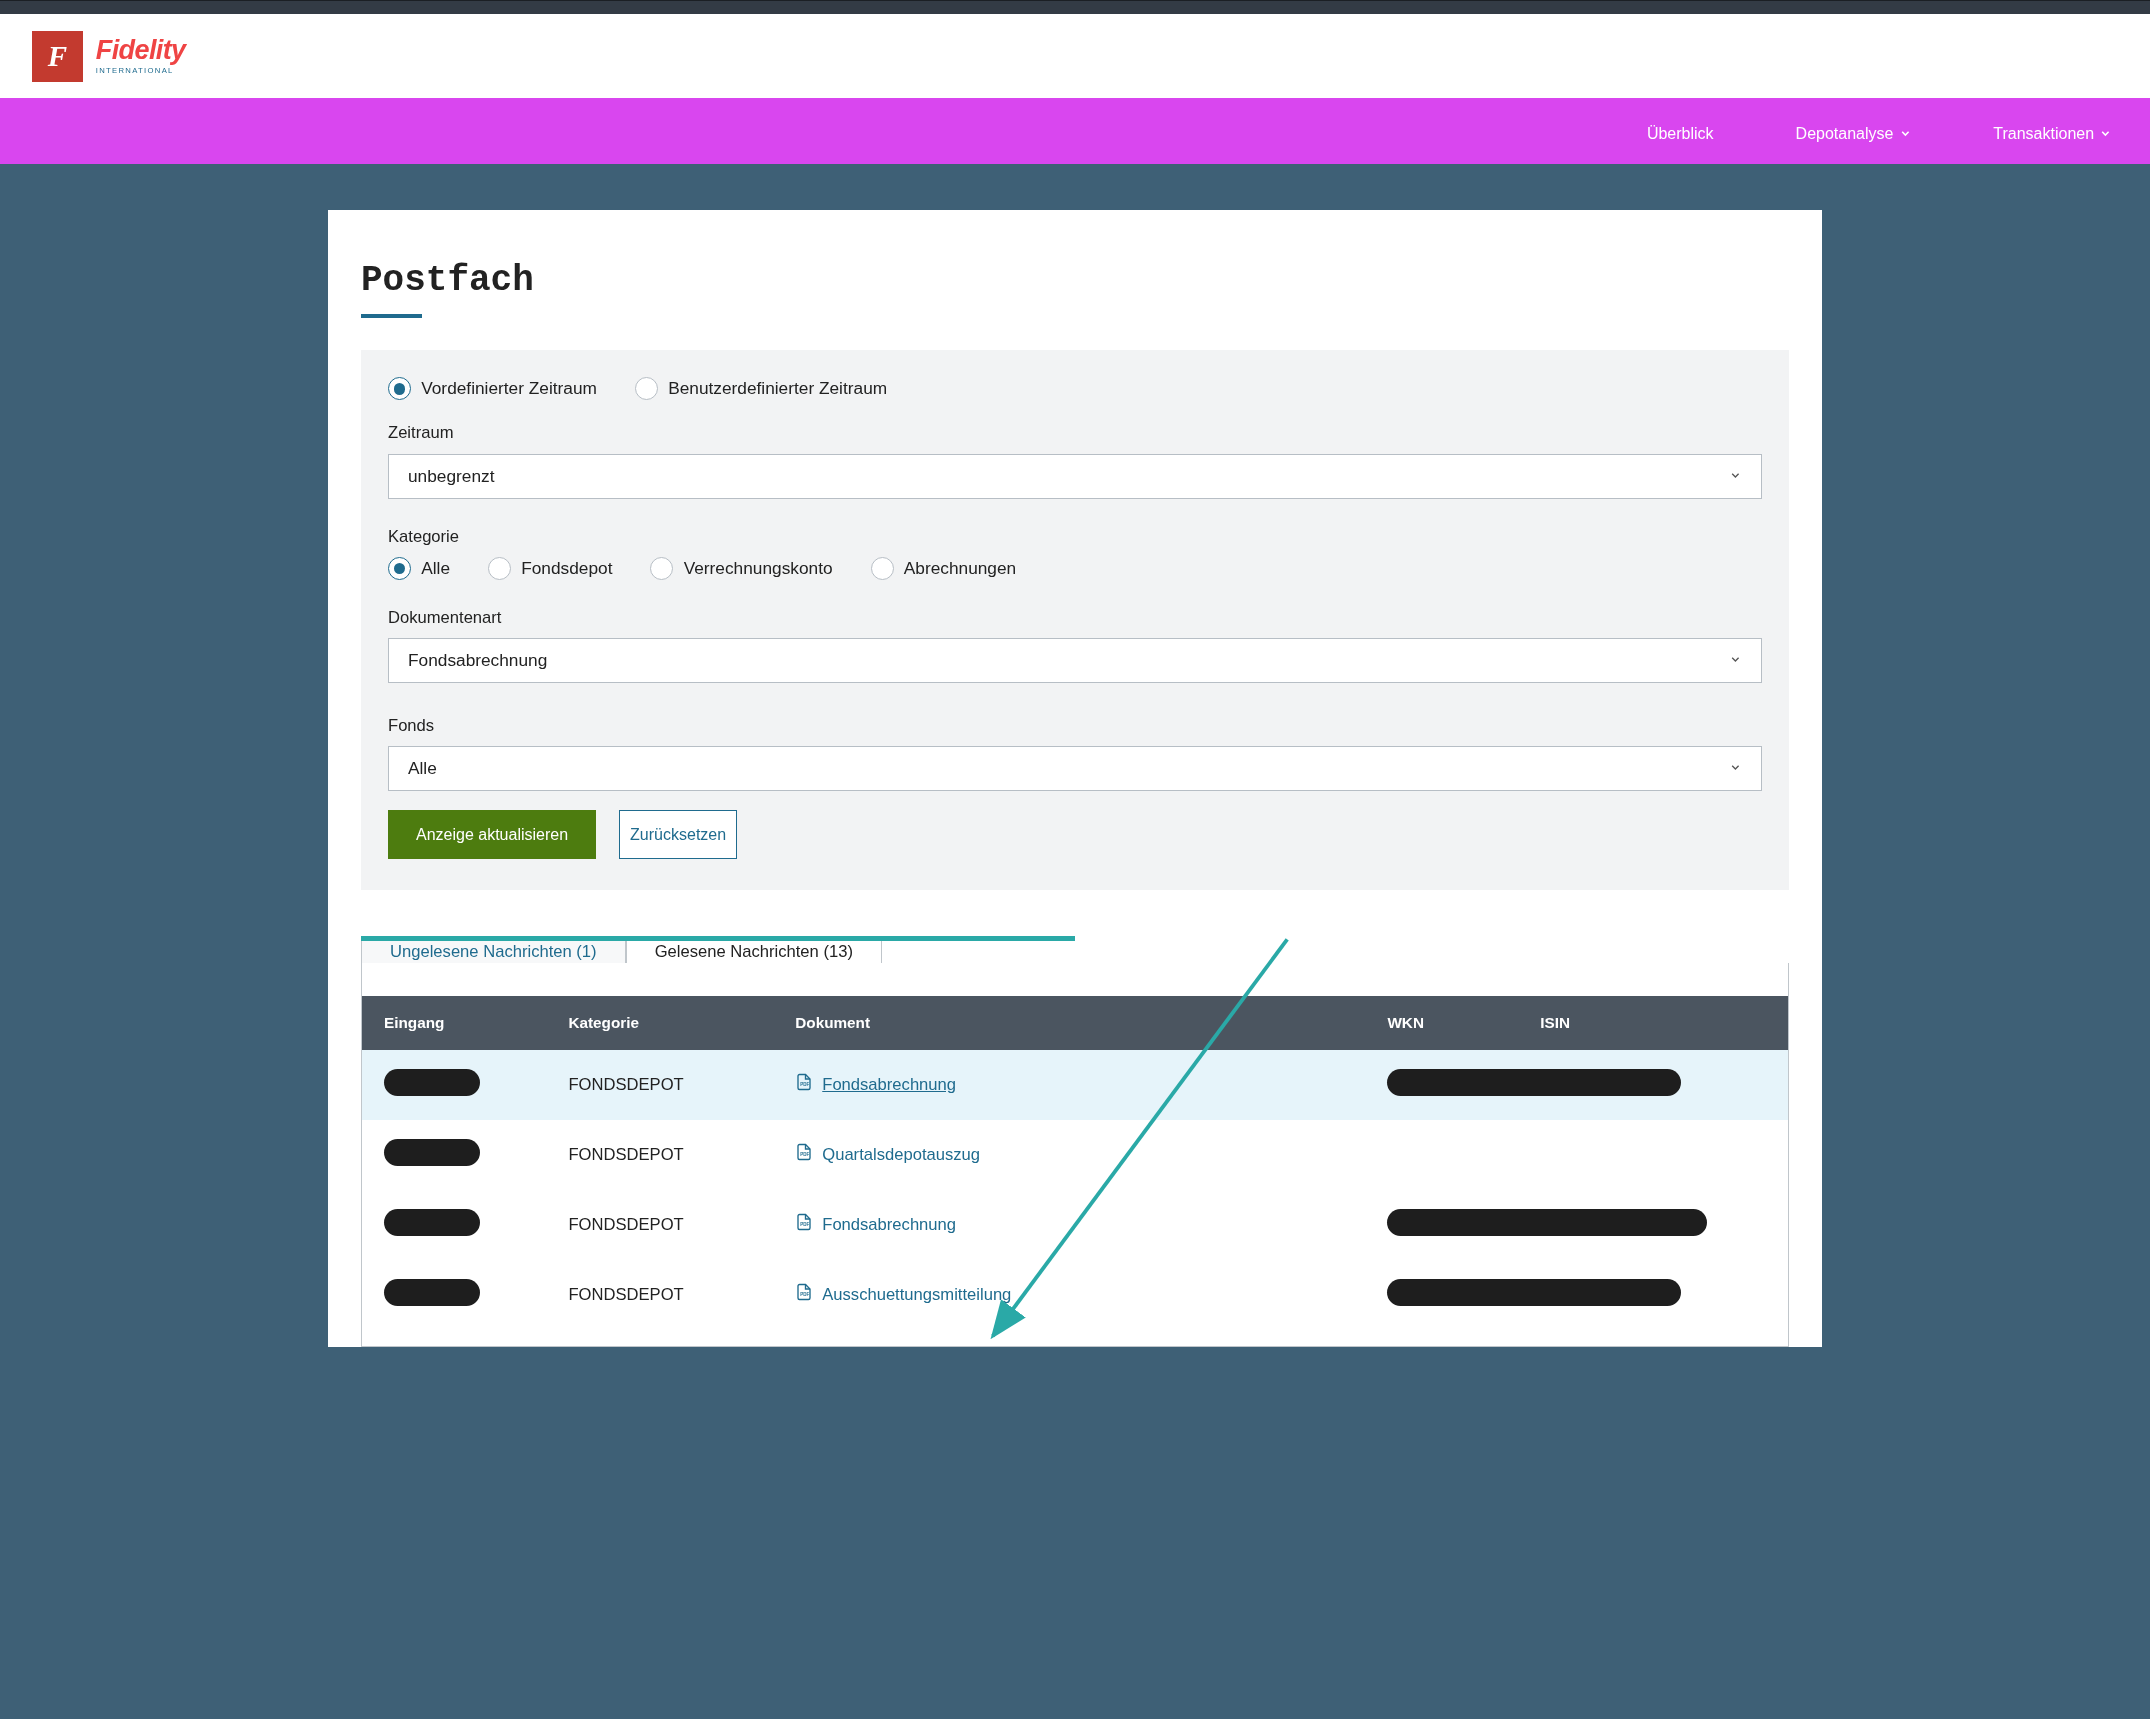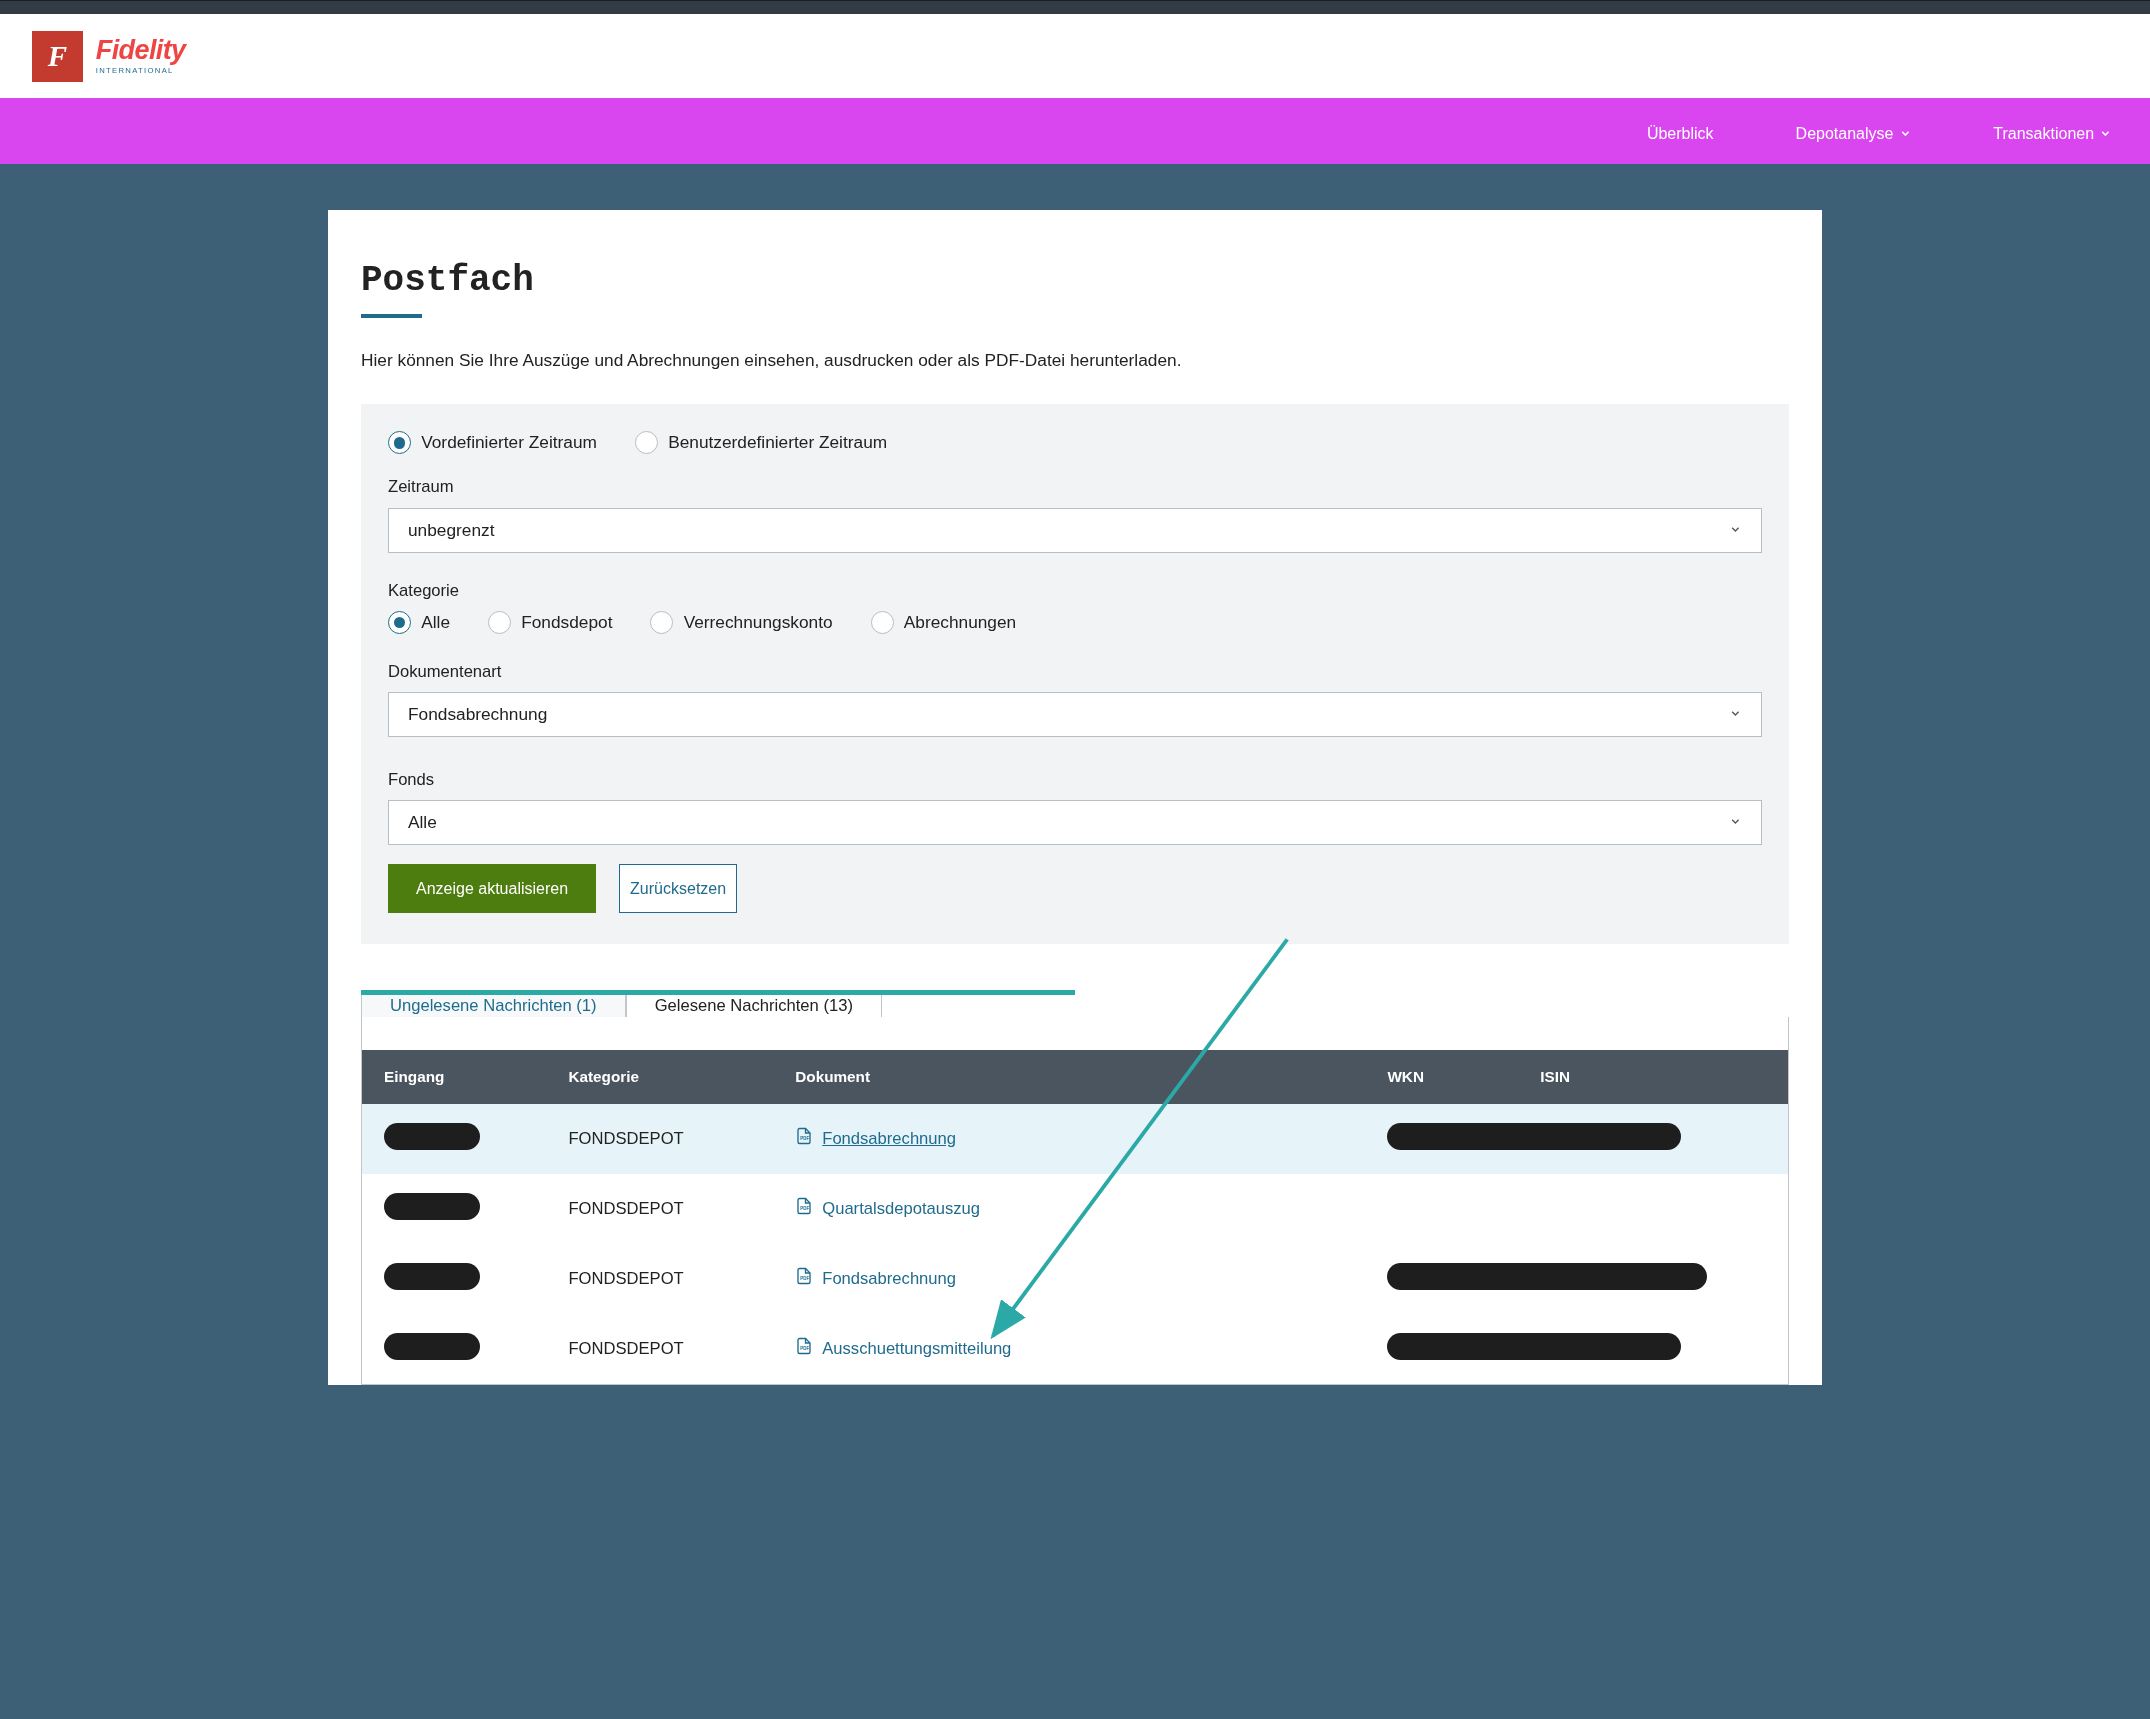--- a/index.html
+++ b/index.html
@@ -224,21 +224,21 @@
     background: #f7f8f9;
   }
   .tab.active {
     color: #222;
     font-weight: 400;
   }
 
   .table-wrap {
     border: 1px solid #c0c6cb;
     border-top: none;
-    padding: 33px 0 0 0;
+    padding: 33px 0 16px 0;
   }
 
   table.messages {
     width: 100%;
     border-collapse: collapse;
   }
   table.messages thead th {
     background: #4b5560;
     color: #fff;
     font-size: 15.3px;
@@ -322,21 +322,20 @@
         </svg>
     </span>
   </div>
 </div>
 
 <div class="content-outer">
   <div class="content-panel" style="position:relative;">
 
     <h1 class="page-title">Postfach</h1>
     <div class="title-underline"></div>
-    <p class="page-desc">Hier können Sie Ihre Auszüge und Abrechnungen einsehen, ausdrucken oder als PDF-Datei herunterladen.</p>
 
     <div class="filter-box">
 
       <div class="radio-row">
         <div class="radio-item selected">
           <div class="radio-outer">
               <div class="radio-inner"></div>
             </div>
           <span class="radio-label">Vordefinierter Zeitraum</span>
         </div>

